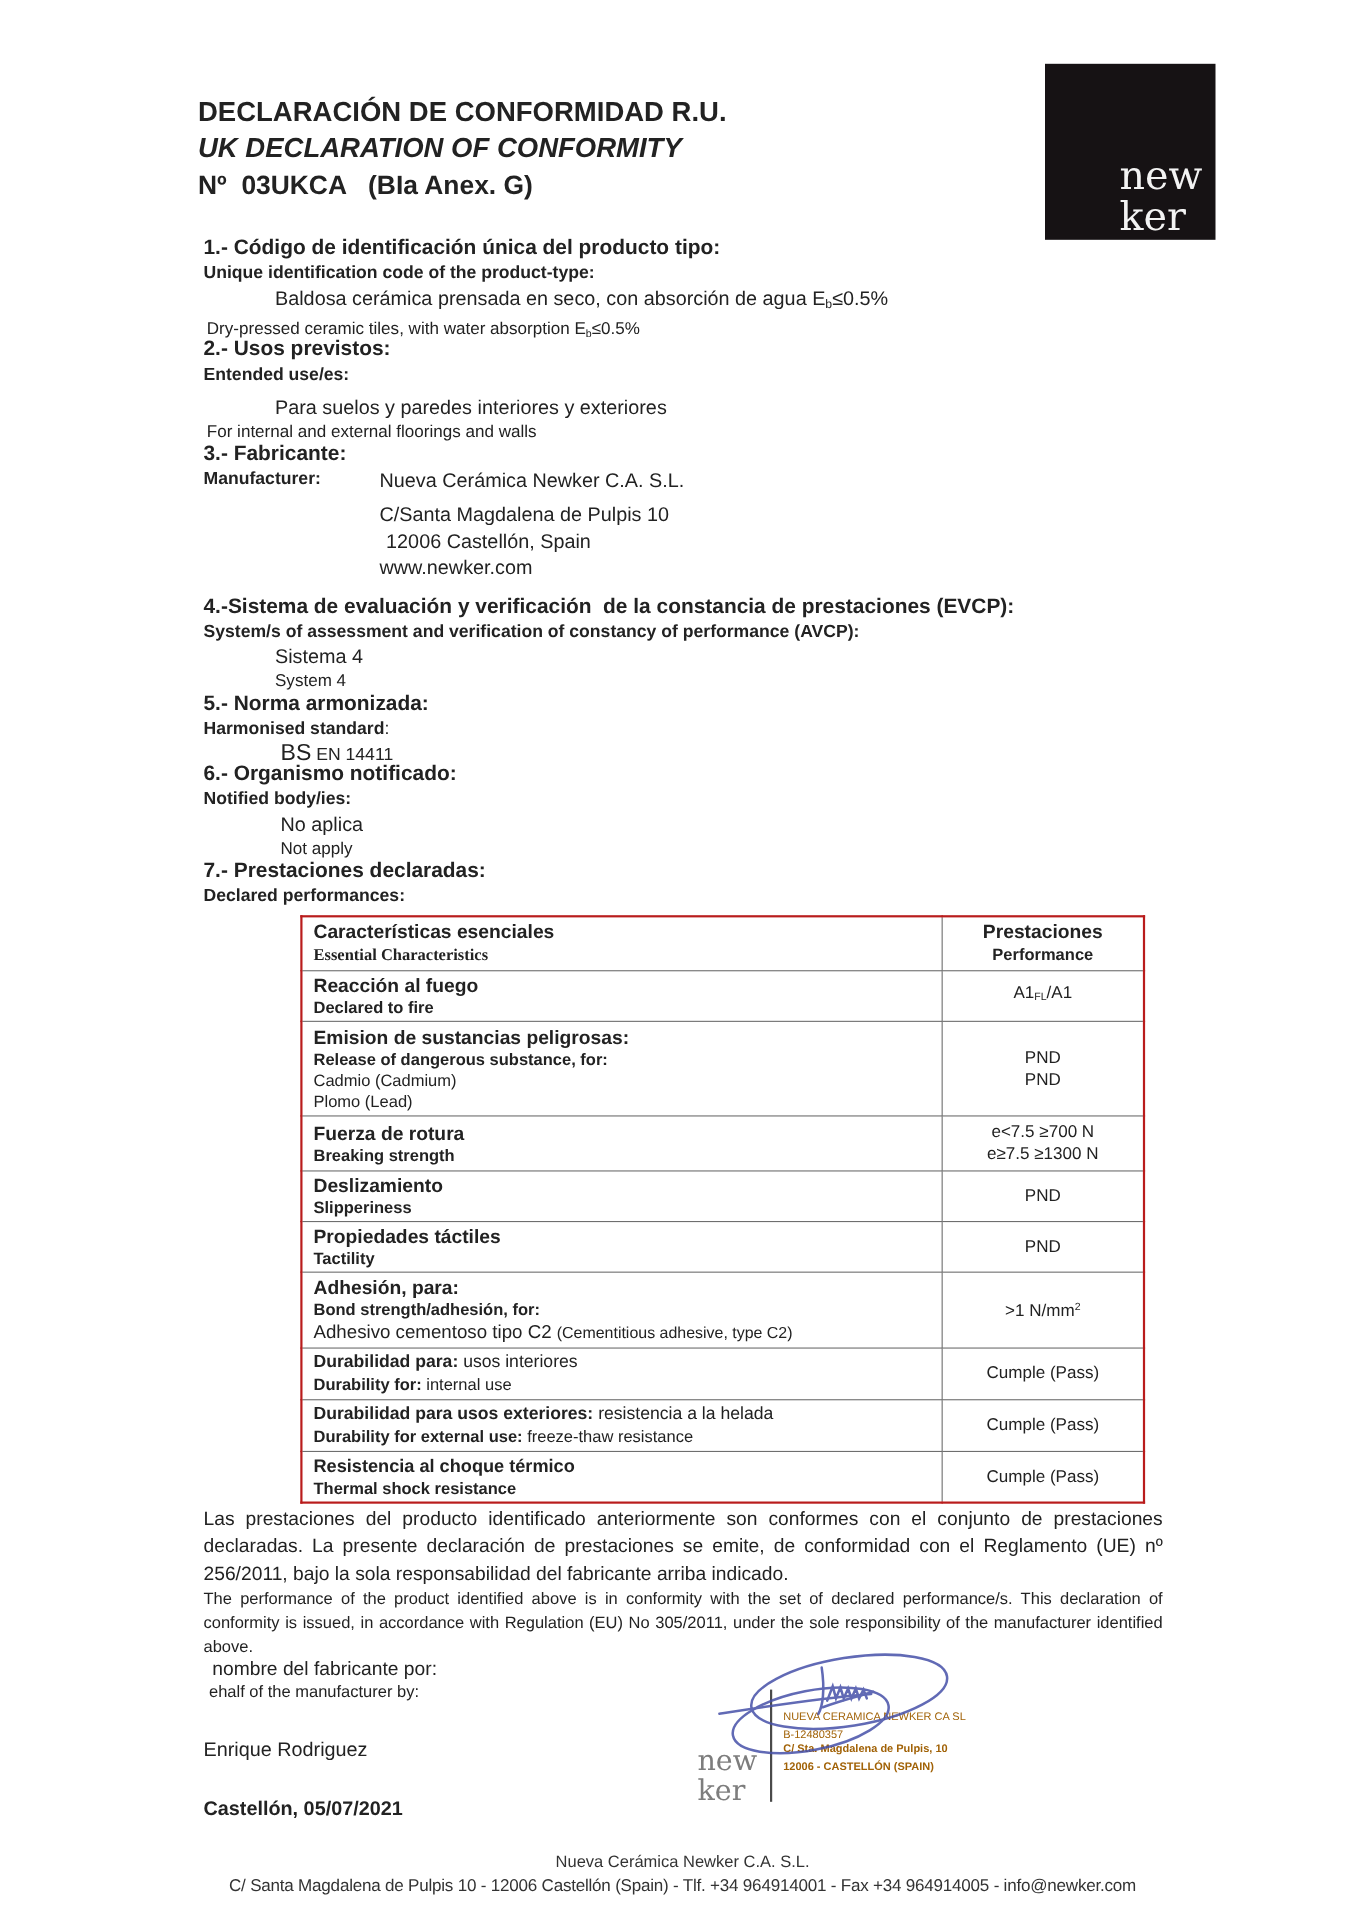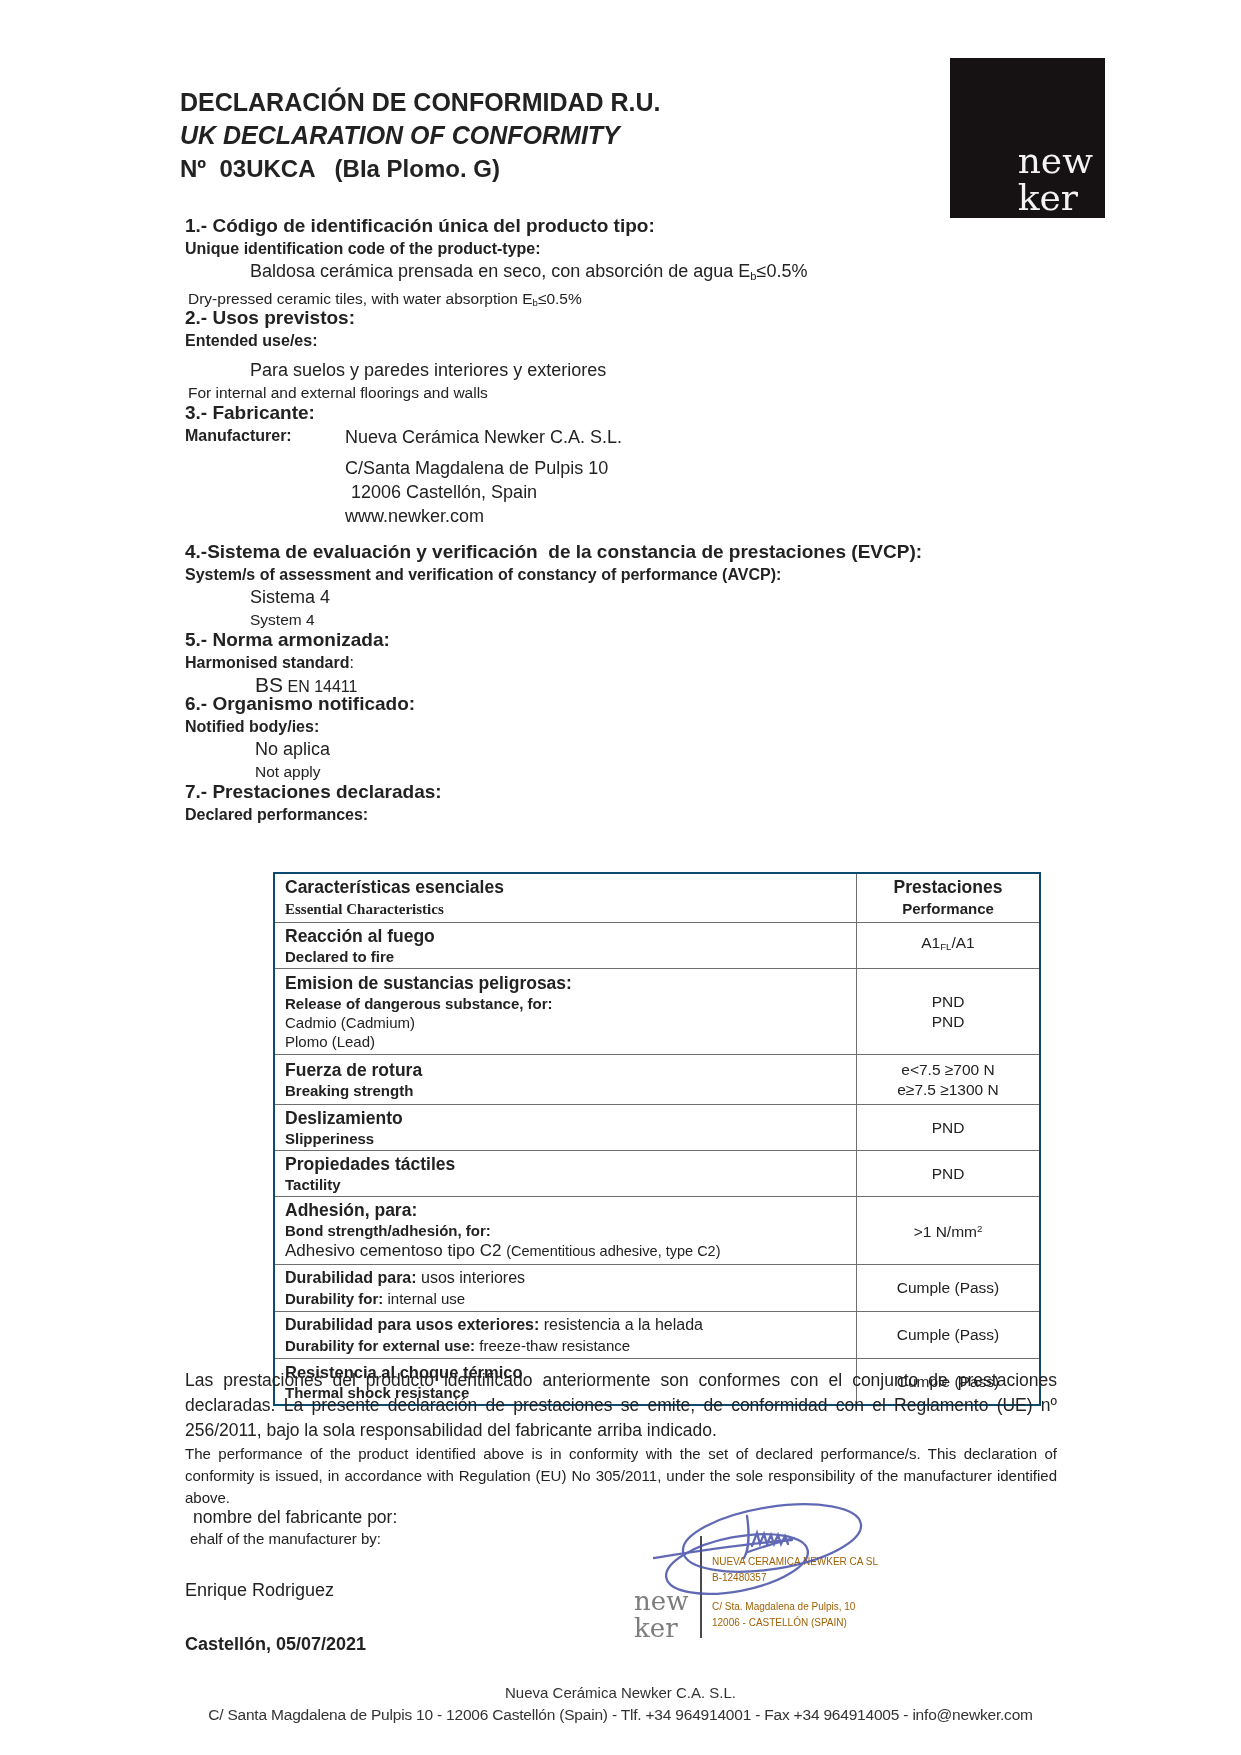--- a/index.html
+++ b/index.html
@@ -34,21 +34,21 @@
   .addr .nm{margin-bottom:7px;}
   .addr .a2{padding-left:6px;}
   .std-big{font-size:21px;}
   .std-small{font-size:16px;}
 
   
   table.perf{left:273px;top:832px;width:768px;position:absolute;
              border-collapse:collapse;}
   table.perf td{border:1.5px solid #6e6e6e;vertical-align:middle;
                 padding:2px 10px;}
-  table.perf{border:2px solid #0c4a6e;margin-top:40px;}
+  table.perf{border:2px solid #b91c1c;}
   td.val{width:162px;text-align:center;font-size:15.5px;line-height:20px;}
   .t-es{font-size:17.5px;line-height:22px;font-weight:700;}
   .t-en{font-size:15px;line-height:19px;font-weight:700;}
   .t-reg{font-size:15px;line-height:19px;}
   .t-det{font-size:17px;line-height:22px;}
   .t-det-sm{font-size:14.5px;text-align:center;}
   .t-mix-es{font-size:16px;line-height:21px;}
   .t-mix-en{font-size:15px;line-height:20px;}
   .hdr-left{font-size:17.5px;line-height:22px;font-weight:700;}
   .hdr-left .en{font-size:15px;font-family:Liberation Serif, serif;}
@@ -70,35 +70,35 @@
   
   .stamp{left:628px;top:1492px;width:350px;height:175px;}
   .stamp-logo{position:absolute;left:6px;top:96px;
               font-family:"DejaVu Serif",serif;font-size:26px;line-height:27px;
               color:#7d7d7d;}
   .stamp-divider{position:absolute;left:72px;top:44px;width:2px;height:102px;
                  background:#4a4a4a;}
   .stamp-txt{position:absolute;left:84px;color:#a16207;font-size:10px;
              line-height:15.5px;}
   .stamp-g1{top:62px;}
-  .stamp-g2{top:107px;}
+  .stamp-g2{top:91px;font-weight:bold;}
   .sig-svg{position:absolute;left:24px;top:4px;}
 
   
   .footer{left:0;width:1241px;text-align:center;color:#333;}
   .f1{top:1684px;font-size:15px;}
   .f2{top:1706px;font-size:15.5px;letter-spacing:-0.2px;}
 </style>
 </head>
 <body>
 
 <div class="abs title-block">
   <div class="title-es">DECLARACIÓN DE CONFORMIDAD R.U.</div>
   <div class="title-en">UK DECLARATION OF CONFORMITY</div>
-  <div class="title-no pre">Nº  03UKCA   (BIa Plomo. G)</div>
+  <div class="title-no pre">Nº  03UKCA   (BIa Anex. G)</div>
 </div>
 
 <div class="abs logo">
   <div class="logo-text">
     <div>new</div>
     <div>ker</div>
   </div>
 </div>
 
 <div class="abs sec" style="top:214px;">

